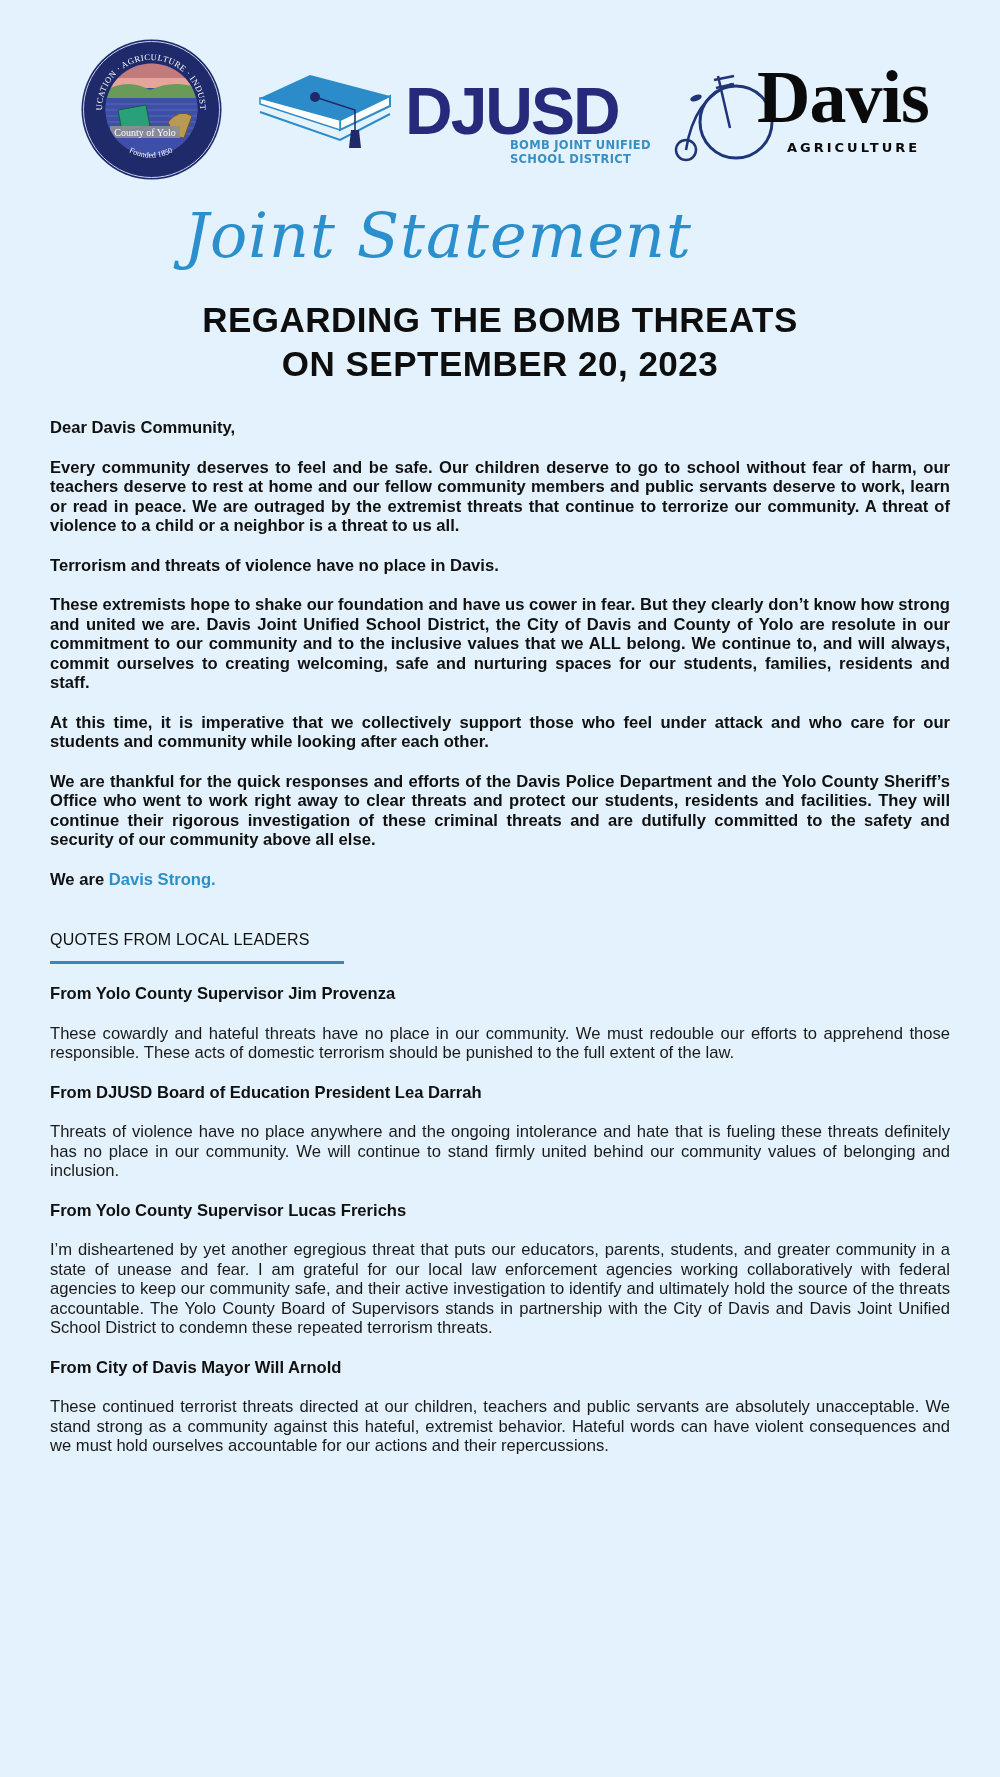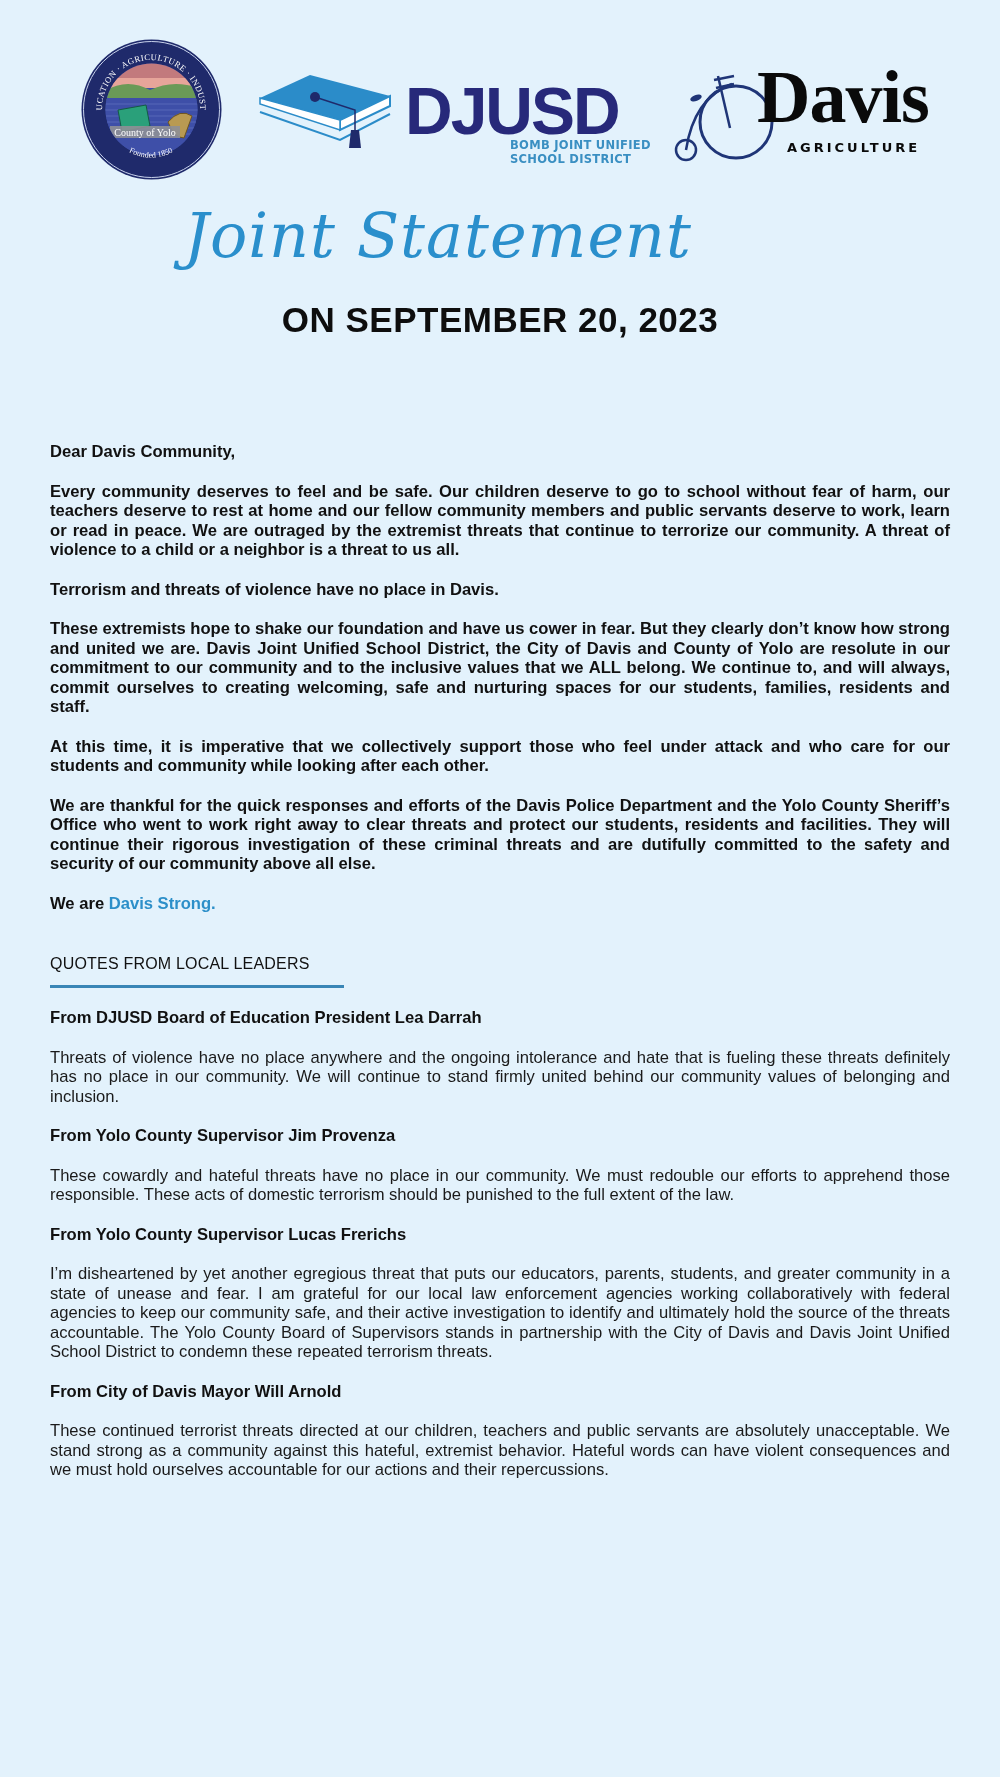--- a/index.html
+++ b/index.html
@@ -48,21 +48,21 @@
     position: absolute; left: 0; top: 205px; width: 876px; text-align: center;
     font-family: "DejaVu Serif", serif; font-style: italic;
     font-size: 62px; color: #2a8fcc; line-height: 1; letter-spacing: 1px;
   }
   .headline {
     position: absolute; left: 0; top: 298px; width: 1000px; text-align: center;
     font-family: "Liberation Sans", sans-serif; font-weight: bold;
     font-size: 35px; line-height: 44px; color: #0e0e0e; letter-spacing: 0.5px;
   }
   .content {
-    position: absolute; left: 50px; top: 418px; width: 900px; margin-top: 24px;
+    position: absolute; left: 50px; top: 418px; width: 900px;
   }
   p {
     margin: 0; font-size: 16.6px; line-height: 19.5px; text-align: justify;
   }
   .bold p, p.bold { font-weight: bold; }
   .greeting { font-weight: bold; margin-bottom: 20px; }
   .para { font-weight: bold; margin-bottom: 20px; }
   .strong-accent { color: #2c8fc9; font-weight: bold; }
   .quotes-heading {
     margin-top: 42px; font-weight: normal; font-size: 16px; letter-spacing: 0.2px;
@@ -142,42 +142,43 @@
       <line x1="44" y1="20" x2="62" y2="16" stroke="#1f3577" stroke-width="2.5"></line>
       <ellipse cx="24" cy="30" rx="6" ry="3" fill="#1f3577" transform="rotate(-20 24 30)"></ellipse>
     </svg>
     <div class="davis-word">Davis</div>
     <div class="davis-ca">AGRICULTURE</div>
   </div>
 </div>
 
 <div class="script-title">Joint Statement</div>
 <div class="headline">
+  <div>REGARDING THE BOMB THREATS</div>
   <div>ON SEPTEMBER 20, 2023</div>
 </div>
 
 <div class="content">
   <p class="greeting">Dear Davis Community,</p>
   <p class="para">Every community deserves to feel and be safe. Our children deserve to go to school without fear of harm, our teachers deserve to rest at home and our fellow community members and public servants deserve to work, learn or read in peace. We are outraged by the extremist threats that continue to terrorize our community. A threat of violence to a child or a neighbor is a threat to us all.</p>
   <p class="para">Terrorism and threats of violence have no place in Davis.</p>
   <p class="para">These extremists hope to shake our foundation and have us cower in fear. But they clearly don’t know how strong and united we are. Davis Joint Unified School District, the City of Davis and County of Yolo are resolute in our commitment to our community and to the inclusive values that we ALL belong. We continue to, and will always, commit ourselves to creating welcoming, safe and nurturing spaces for our students, families, residents and staff.</p>
   <p class="para">At this time, it is imperative that we collectively support those who feel under attack and who care for our students and community while looking after each other.</p>
   <p class="para">We are thankful for the quick responses and efforts of the Davis Police Department and the Yolo County Sheriff’s Office who went to work right away to clear threats and protect our students, residents and facilities. They will continue their rigorous investigation of these criminal threats and are dutifully committed to the safety and security of our community above all else.</p>
   <p class="bold"><span>We are </span><span class="strong-accent">Davis Strong.</span></p>
 
   <div class="quotes-heading">QUOTES FROM LOCAL LEADERS</div>
   <div class="quotes-rule"></div>
 
   <div>
+    <p class="quote-author">From Yolo County Supervisor Jim Provenza</p>
+    <p class="quote-text">These cowardly and hateful threats have no place in our community. We must redouble our efforts to apprehend those responsible. These acts of domestic terrorism should be punished to the full extent of the law.</p>
+  </div>
+  <div>
     <p class="quote-author">From DJUSD Board of Education President Lea Darrah</p>
     <p class="quote-text">Threats of violence have no place anywhere and the ongoing intolerance and hate that is fueling these threats definitely has no place in our community. We will continue to stand firmly united behind our community values of belonging and inclusion.</p>
-  </div>
-  <div>
-    <p class="quote-author">From Yolo County Supervisor Jim Provenza</p>
-    <p class="quote-text">These cowardly and hateful threats have no place in our community. We must redouble our efforts to apprehend those responsible. These acts of domestic terrorism should be punished to the full extent of the law.</p>
   </div>
   <div>
     <p class="quote-author">From Yolo County Supervisor Lucas Frerichs</p>
     <p class="quote-text">I’m disheartened by yet another egregious threat that puts our educators, parents, students, and greater community in a state of unease and fear. I am grateful for our local law enforcement agencies working collaboratively with federal agencies to keep our community safe, and their active investigation to identify and ultimately hold the source of the threats accountable. The Yolo County Board of Supervisors stands in partnership with the City of Davis and Davis Joint Unified School District to condemn these repeated terrorism threats.</p>
   </div>
   <div>
     <p class="quote-author">From City of Davis Mayor Will Arnold</p>
     <p class="quote-text">These continued terrorist threats directed at our children, teachers and public servants are absolutely unacceptable. We stand strong as a community against this hateful, extremist behavior. Hateful words can have violent consequences and we must hold ourselves accountable for our actions and their repercussions.</p>
   </div>
 </div>

